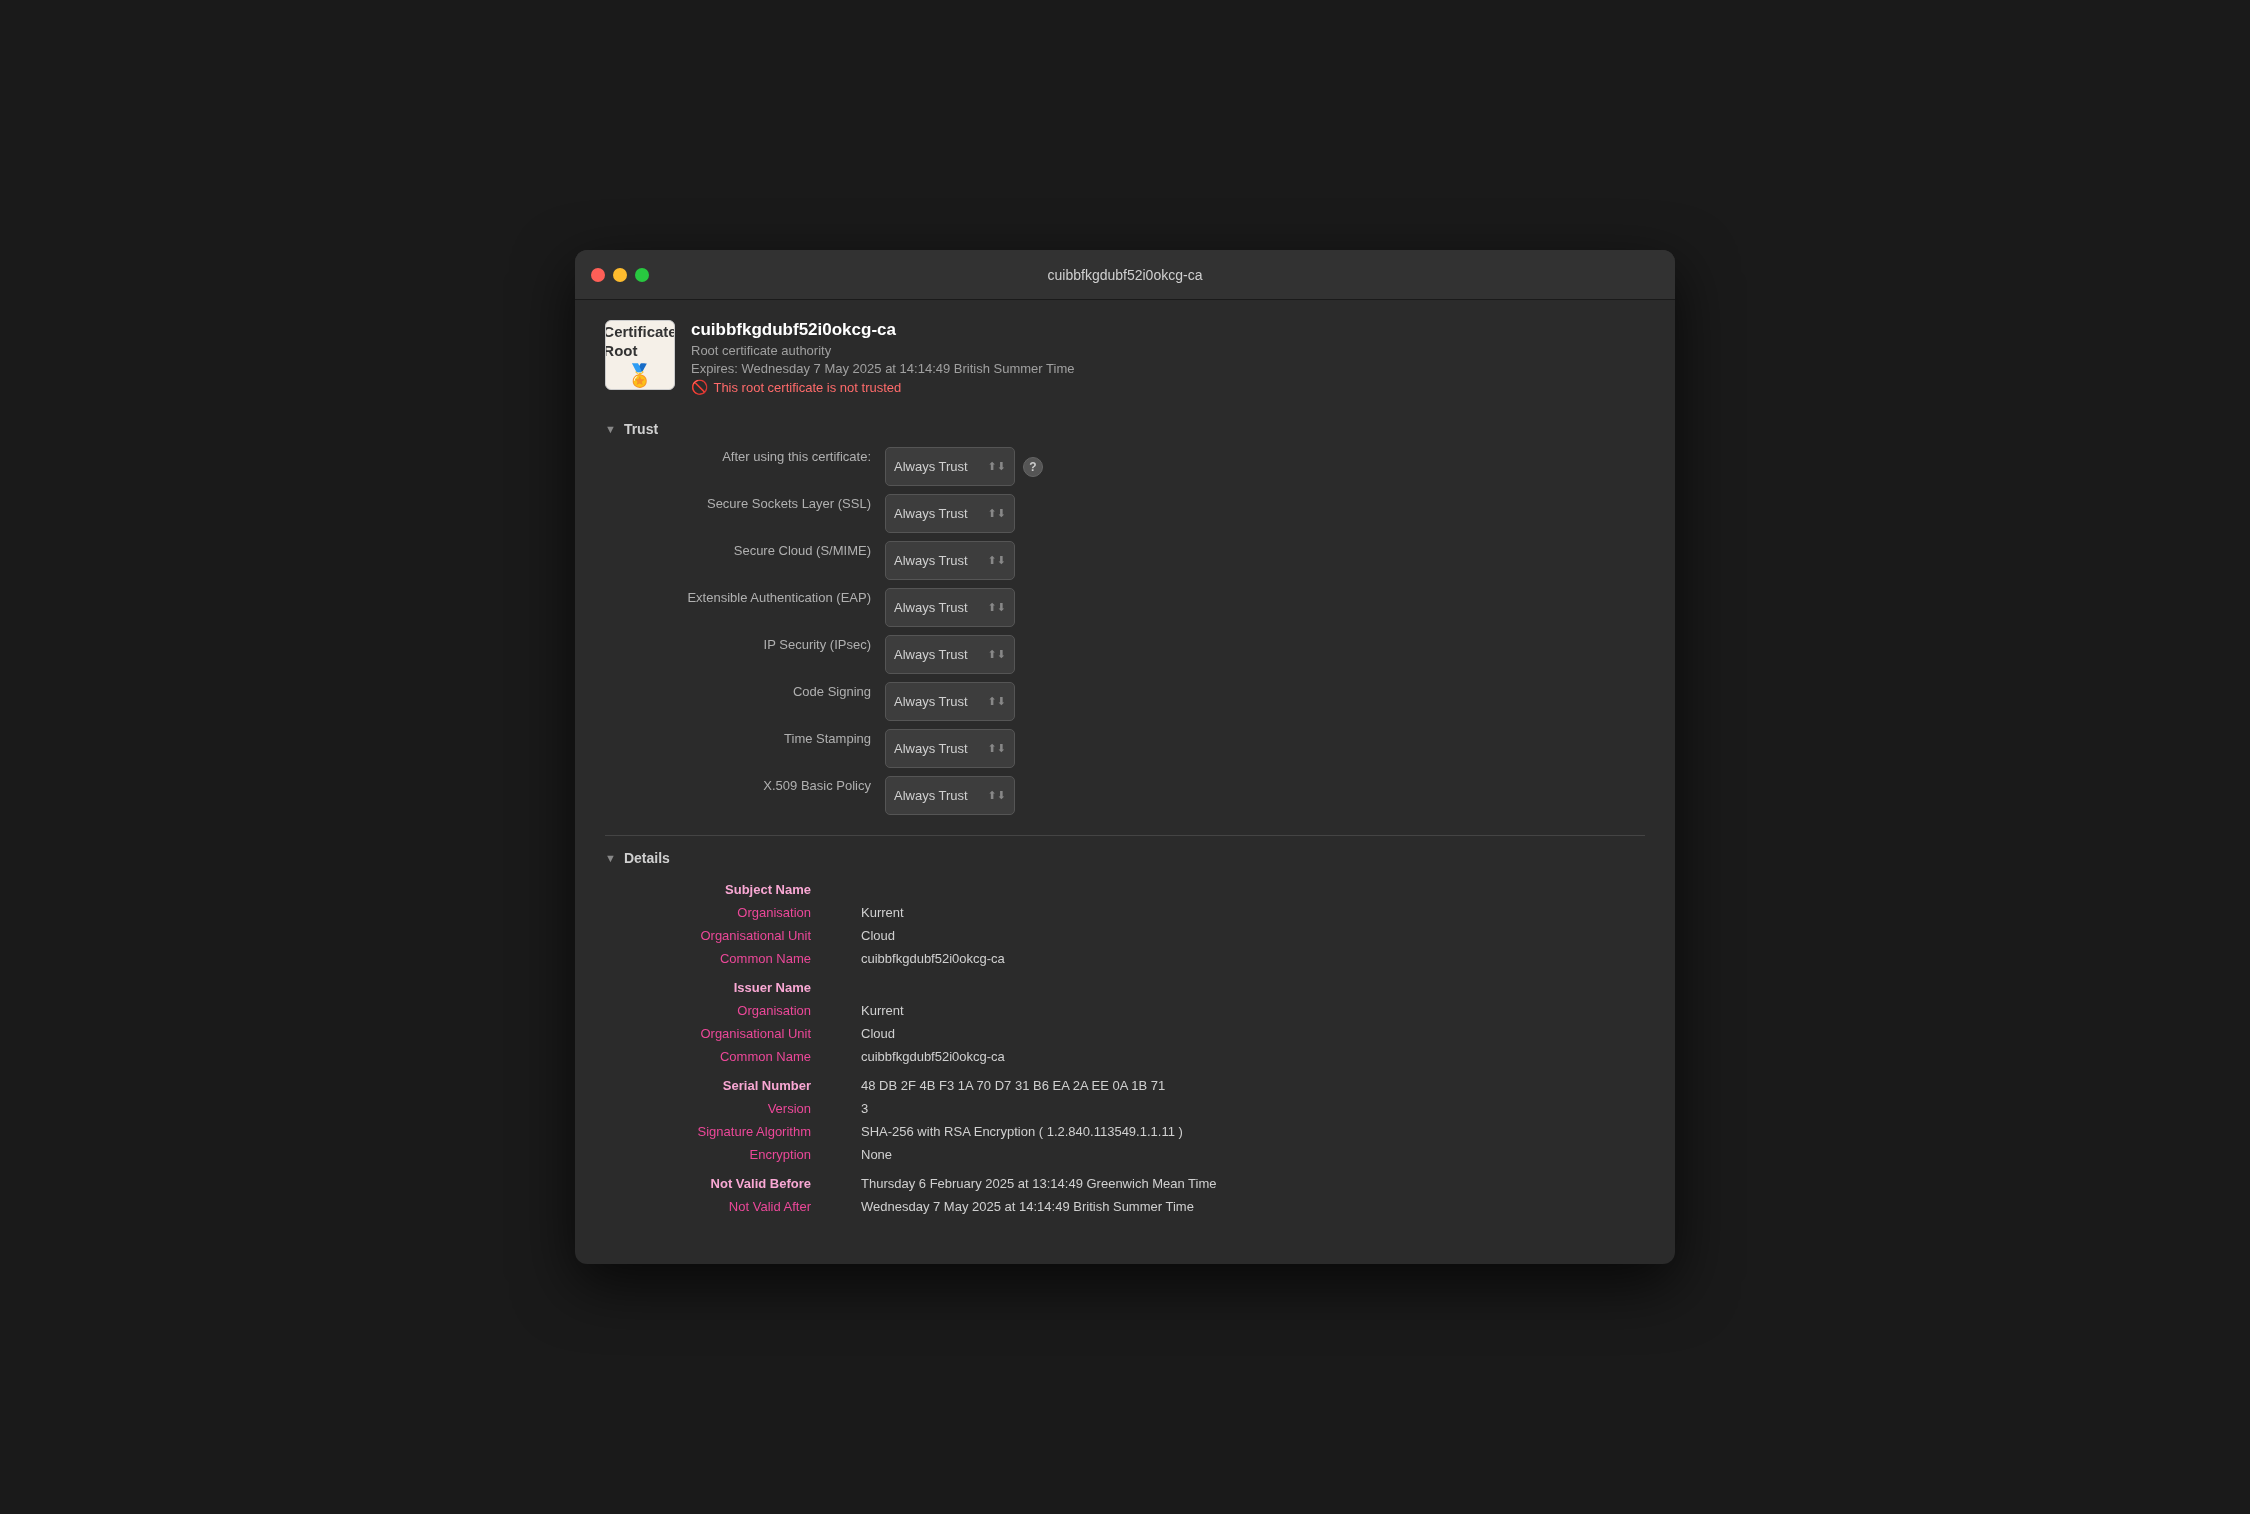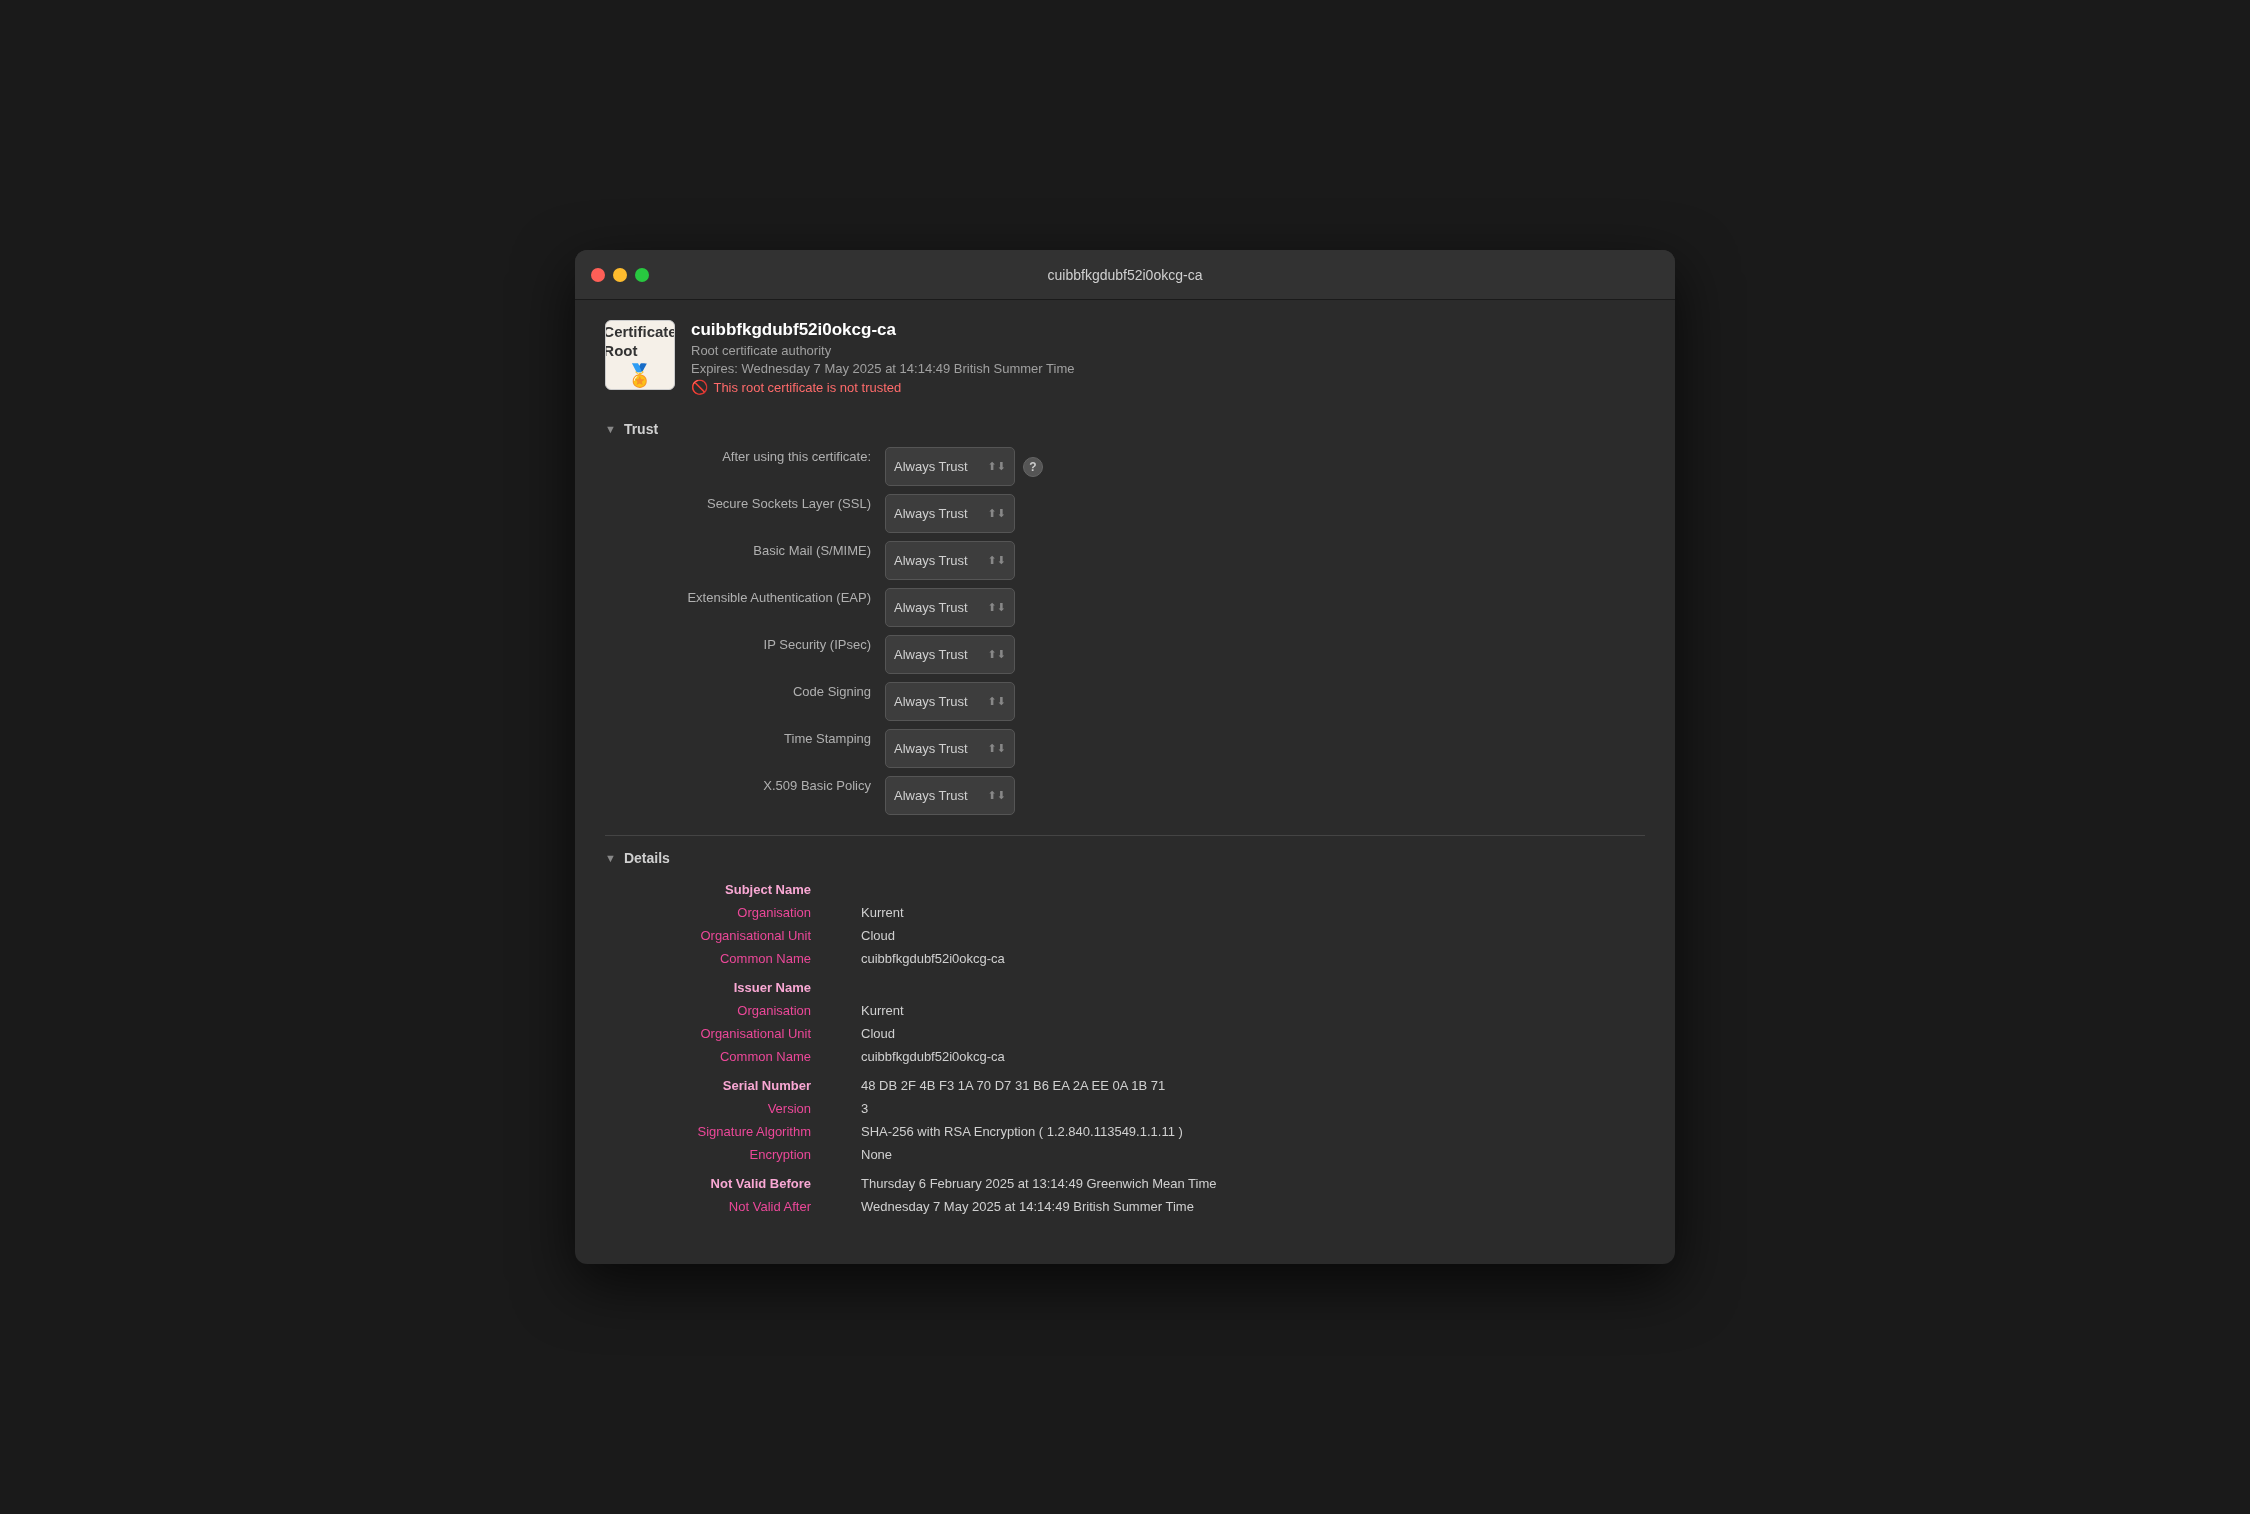--- a/index.html
+++ b/index.html
@@ -300,21 +300,21 @@
         </div>
 
         <div class="trust-label">Secure Sockets Layer (SSL)</div>
         <div class="trust-value">
           <div class="dropdown">
             <span>Always Trust</span>
             <span class="dropdown-arrow">⬆⬇</span>
           </div>
         </div>
 
-        <div class="trust-label">Basic Mail (S/MIME)</div>
+        <div class="trust-label">Secure Cloud (S/MIME)</div>
         <div class="trust-value">
           <div class="dropdown">
             <span>Always Trust</span>
             <span class="dropdown-arrow">⬆⬇</span>
           </div>
         </div>
 
         <div class="trust-label">Extensible Authentication (EAP)</div>
         <div class="trust-value">
           <div class="dropdown">

